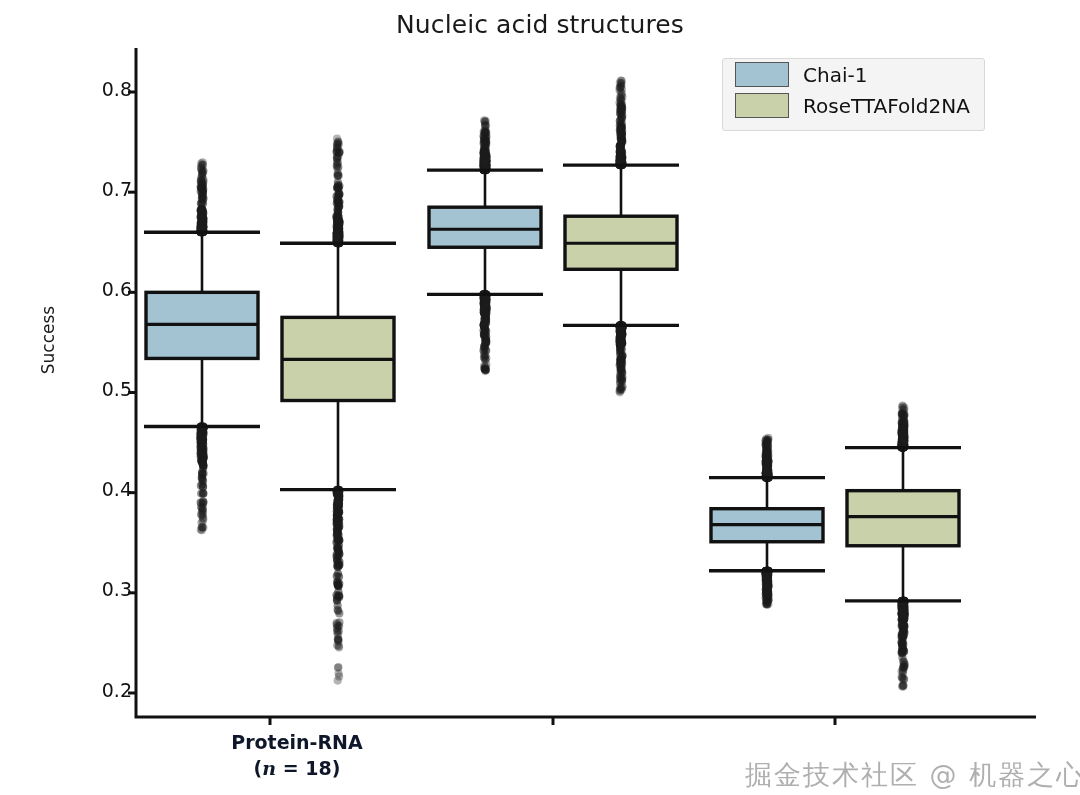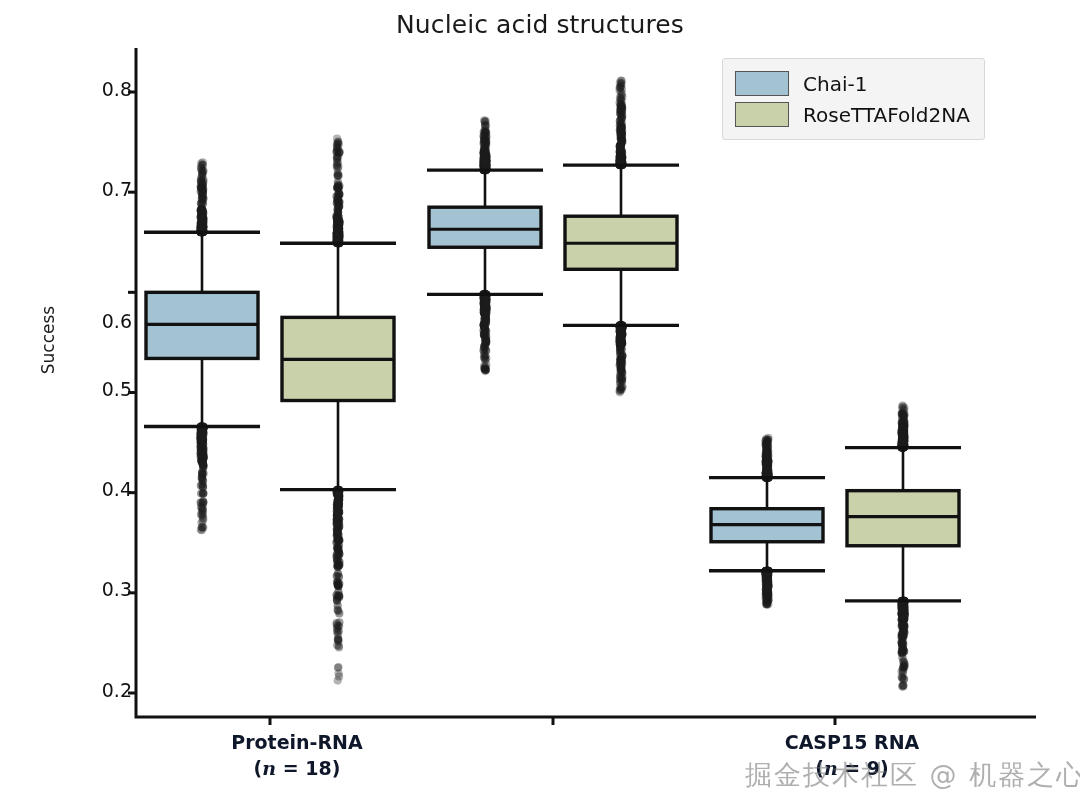--- a/index.html
+++ b/index.html
@@ -31,21 +31,21 @@
   .xtick-label{
     position:absolute;text-align:center;font-size:19px;color:#0f172a;line-height:1.35;font-weight:bold;
   }
   .xtick-label .n{font-size:19px;text-align:center;}
   .xtick-label .n i{font-family:"DejaVu Serif", serif;font-style:italic;}
   .legend{
     position:absolute;
     background:#f4f4f4;
     border:1px solid #d8d8d8;
     border-radius:3px;
-    padding:9px 14px 9px 12px;
+    padding:0 14px 9px 12px;
   }
   .legend-row{display:flex;align-items:center;height:31px;}
   .legend-swatch{
     width:52px;height:23px;border:1px solid #555;margin-right:14px;
   }
   .legend-text{font-size:20px;color:#111;white-space:nowrap;}
   .watermark{
     position:absolute;
     font-family:"DejaVu Sans", sans-serif;
     font-size:27px;
@@ -59,21 +59,21 @@
 <body>
 
 <div id="fig">
 
   <div class="title">Nucleic acid structures</div>
 
   <div class="ylabel">Success</div>
 
   <div class="ytick-label" style="top:78px;right:948px;">0.8</div>
   <div class="ytick-label" style="top:178px;right:948px;">0.7</div>
-  <div class="ytick-label" style="top:278px;right:948px;margin-top:32px;">0.6</div>
+  <div class="ytick-label" style="top:278px;right:948px;">0.6</div>
   <div class="ytick-label" style="top:378px;right:948px;">0.5</div>
   <div class="ytick-label" style="top:478px;right:948px;">0.4</div>
   <div class="ytick-label" style="top:578px;right:948px;">0.3</div>
   <div class="ytick-label" style="top:679px;right:948px;">0.2</div>
 
   <svg id="plot" width="1080" height="795" style="position:absolute;left:0;top:0;">
       <path d="M 136 48 L 136 717 L 1036 717" fill="none" stroke="#111" stroke-width="3"></path>
       <line x1="128" y1="693" x2="136" y2="693" stroke="#111" stroke-width="3"></line>
       <line x1="128" y1="592.8333333333333" x2="136" y2="592.8333333333333" stroke="#111" stroke-width="3"></line>
       <line x1="128" y1="492.66666666666663" x2="136" y2="492.66666666666663" stroke="#111" stroke-width="3"></line>
@@ -1919,24 +1919,20 @@
       <line x1="845" y1="447.59166666666664" x2="961" y2="447.59166666666664" stroke="#111" stroke-width="3.4"></line>
       <line x1="845" y1="600.8466666666666" x2="961" y2="600.8466666666666" stroke="#111" stroke-width="3.4"></line>
       <rect x="847" y="490.6633333333333" width="112" height="55.0916666666667" fill="#c9d1ab" stroke="#111" stroke-width="3.4"></rect>
       <line x1="847" y1="516.7066666666667" x2="959" y2="516.7066666666667" stroke="#111" stroke-width="3.2"></line>
     </svg>
 
   <div class="xtick-label" style="left:197px;top:730px;width:200px;">
     <div>Protein-RNA</div>
     <div class="n">(<i>n</i> = 18)</div>
   </div>
-  <div class="xtick-label" style="left:752px;top:730px;width:200px;">
-    <div>CASP15 RNA</div>
-    <div class="n">(<i>n</i> = 9)</div>
-  </div>
 
   <div class="legend" style="left:722px;top:58px;">
     <div class="legend-row">
       <div class="legend-swatch" style="background:#a3c3d2;"></div>
       <div class="legend-text">Chai-1</div>
     </div>
     <div class="legend-row">
       <div class="legend-swatch" style="background:#c9d1ab;"></div>
       <div class="legend-text">RoseTTAFold2NA</div>
     </div>

